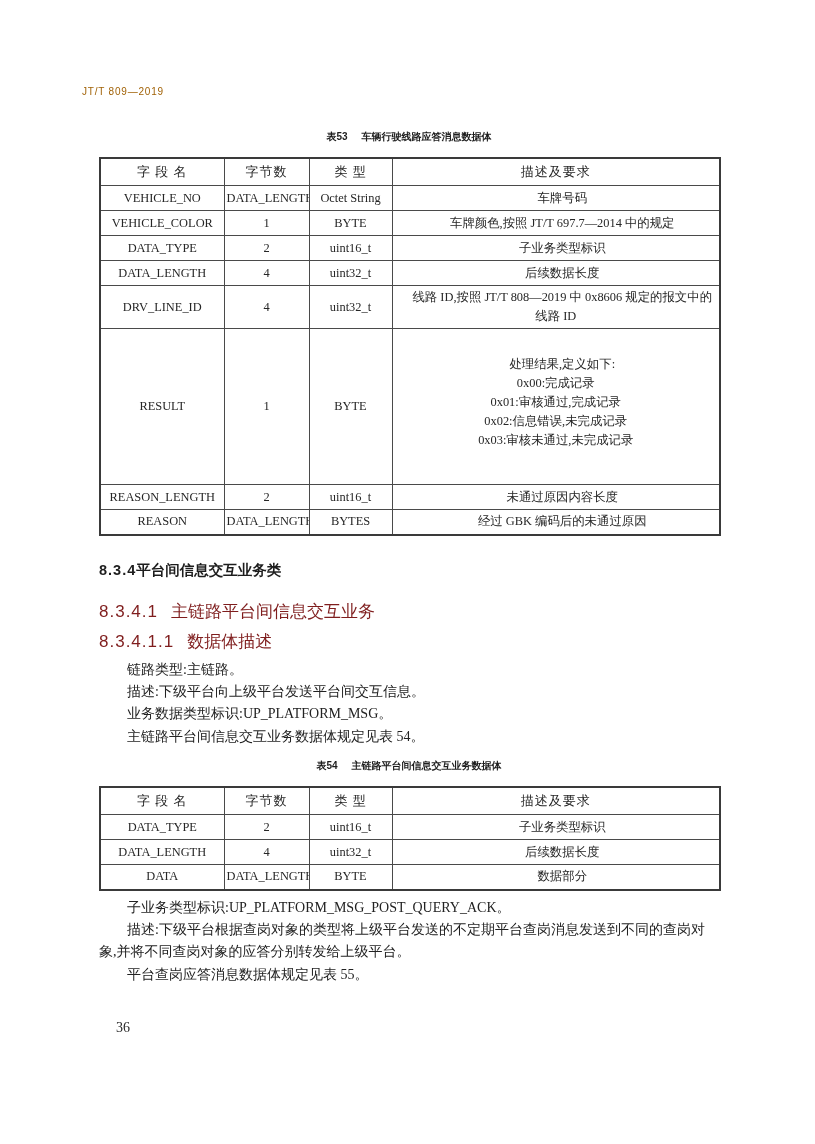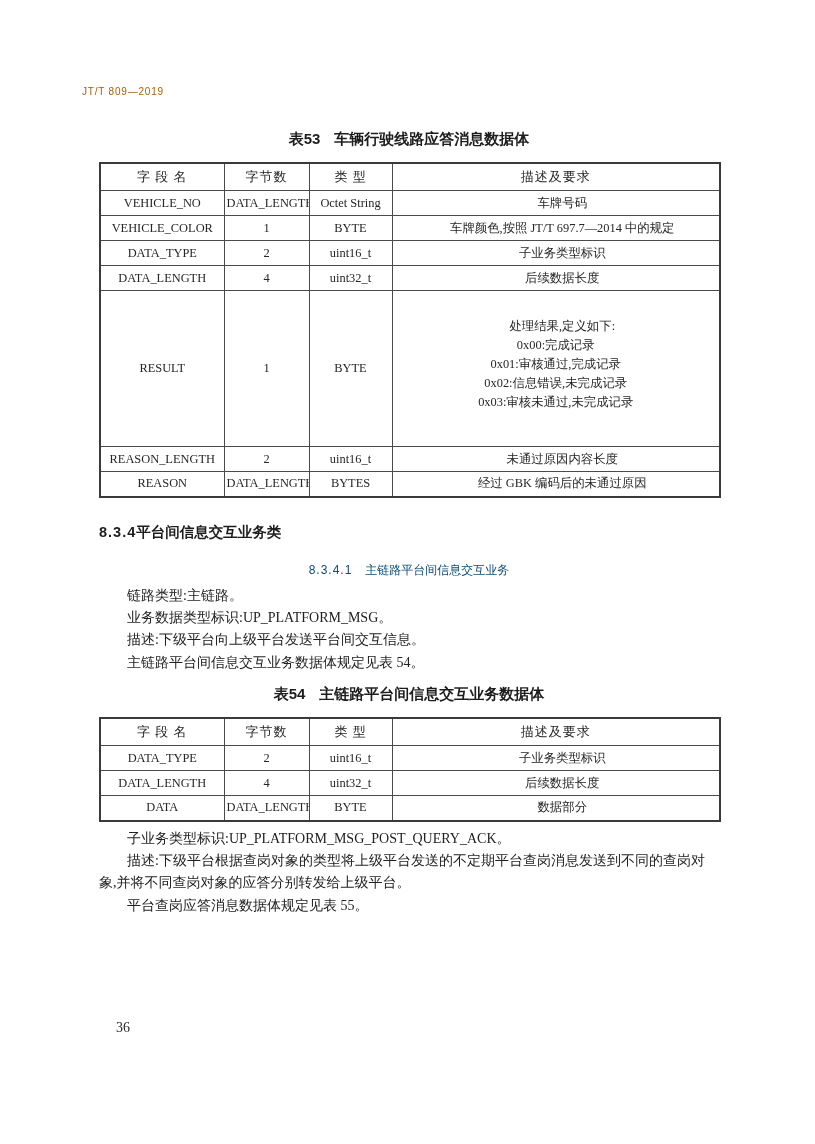--- a/index.html
+++ b/index.html
@@ -9,21 +9,21 @@
     overflow:hidden;
   }
   .doc-code {
     position:absolute; top:86px; left:82px;
     font-family:"Liberation Sans","DejaVu Sans",sans-serif;
     font-size:10px; letter-spacing:0.8px; color:#a16207;
   }
   .content { position:absolute; left:99px; top:130px; width:620px; }
 
   .table-title {
-    text-align:center; font-weight:bold; font-size:15px;
+    text-align:center; font-weight:bold; font-size:10px;
     font-family:"Liberation Sans","DejaVu Sans",sans-serif; color:#1d1d1d;
     margin:0 0 13px 0;
   }
   .table-title .tno { margin-right:14px; }
 
   table.std { border-collapse:collapse; width:620px; table-layout:fixed;
     border:2px solid #3a3a3a; }
   table.std td {
     border:1px solid #4a4a4a; font-size:12.4px; text-align:center;
     vertical-align:middle; padding:2px 2px; color:#262626;
@@ -36,21 +36,21 @@
   .desc-line:first-child { text-indent:13px; }
   tr.lines-5 td.c-desc { padding-top:26px; padding-bottom:34px; }
 
   .h1 {
     font-family:"Liberation Sans","DejaVu Sans",sans-serif;
     font-weight:bold; font-size:14.5px; color:#1d1d1d;
     margin:25px 0 0 0;
   }
   .h1 .hnum { letter-spacing:1px; }
   .h2 {
-    font-size:12px; color:#0c4a6e; margin:20px 0 0 0;text-align:center;
+    font-size:17px; color:#7f1d1d; margin:20px 0 0 0;
   }
   .h2 .hnum {
     font-family:"Liberation Sans","DejaVu Sans",sans-serif;
     margin-right:13px; letter-spacing:1px;
   }
   .h3 { margin:7px 0 0 0; }
   .paras { margin:6px 0 0 0; font-size:14px; }
   .para { margin:0; }
   .pline { line-height:22.4px; }
   .pline:first-child { text-indent:2em; }
@@ -113,20 +113,28 @@
             </td>
           </tr>
           <tr class="lines-1">
             <td class="c-field">DATA_LENGTH</td>
             <td class="c-bytes">4</td>
             <td class="c-type">uint32_t</td>
             <td class="c-desc">
               <div class="desc-line">后续数据长度</div>
             </td>
           </tr>
+          <tr class="lines-1">
+            <td class="c-field">DRV_LINE_ID</td>
+            <td class="c-bytes">4</td>
+            <td class="c-type">uint32_t</td>
+            <td class="c-desc">
+              <div class="desc-line">线路 ID,按照 JT/T 808—2019 中 0x8606 规定的报文中的线路 ID</div>
+            </td>
+          </tr>
           <tr class="lines-5">
             <td class="c-field">RESULT</td>
             <td class="c-bytes">1</td>
             <td class="c-type">BYTE</td>
             <td class="c-desc">
               <div class="desc-line">处理结果,定义如下:</div>
               <div class="desc-line">0x00:完成记录</div>
               <div class="desc-line">0x01:审核通过,完成记录</div>
               <div class="desc-line">0x02:信息错误,未完成记录</div>
               <div class="desc-line">0x03:审核未通过,未完成记录</div>
@@ -152,30 +160,33 @@
     </table>
 
     <div class="h1">
       <span class="hnum">8.3.4</span><span>平台间信息交互业务类</span>
     </div>
 
     <div class="h2">
       <span class="hnum">8.3.4.1</span><span>主链路平台间信息交互业务</span>
     </div>
 
+    <div class="h2 h3">
+      <span class="hnum">8.3.4.1.1</span><span>数据体描述</span>
+    </div>
 
     <div class="paras">
         <div class="para">
           <div class="pline">链路类型:主链路。</div>
         </div>
         <div class="para">
+          <div class="pline">描述:下级平台向上级平台发送平台间交互信息。</div>
+        </div>
+        <div class="para">
           <div class="pline">业务数据类型标识:UP_PLATFORM_MSG。</div>
-        </div>
-        <div class="para">
-          <div class="pline">描述:下级平台向上级平台发送平台间交互信息。</div>
         </div>
         <div class="para">
           <div class="pline">主链路平台间信息交互业务数据体规定见表 54。</div>
         </div>
       </div>
 
     <div class="table-title t54-gap">
       <span class="tno">表54</span><span>主链路平台间信息交互业务数据体</span>
     </div>
 

